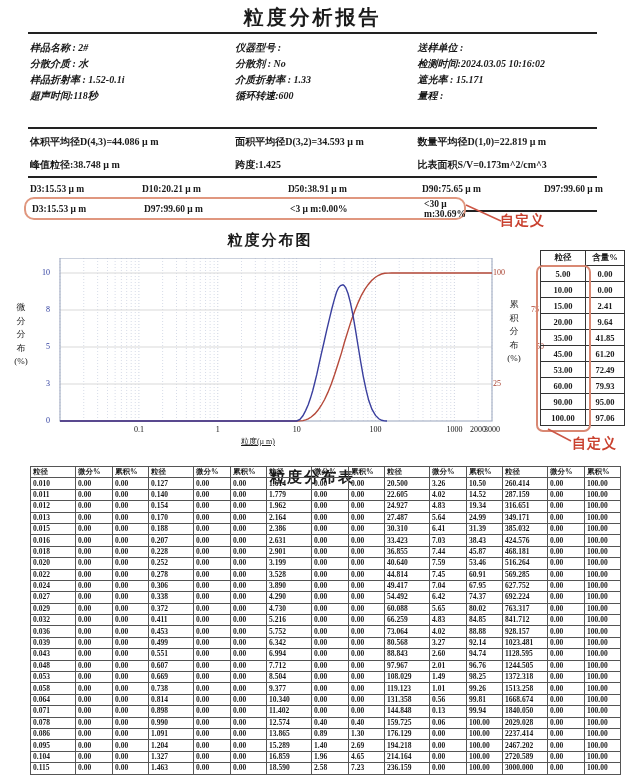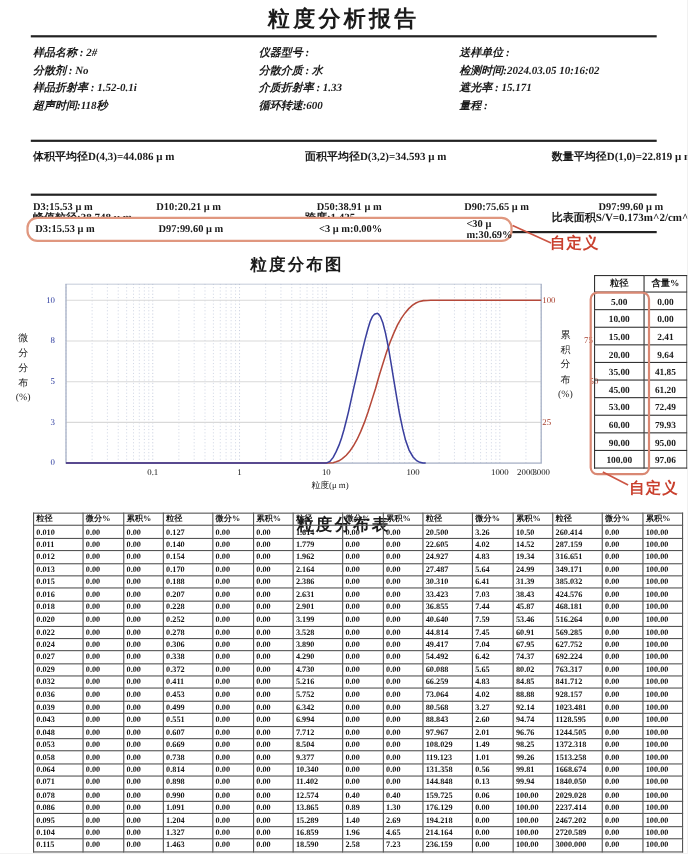--- a/index.html
+++ b/index.html
@@ -8,42 +8,42 @@
   .rule{position:absolute;left:28px;width:569px;background:#222;}
   #rule-title{top:32px;height:2px;}
   #rule-header{top:127px;height:2px;}
   #rule-avg{top:176px;height:1.5px;}
   #rule-custom{top:210px;height:1.5px;z-index:0;}
   h1.report-title{position:absolute;top:4px;left:0;width:100%;text-align:center;margin:0;
         font-size:20px;font-weight:bold;letter-spacing:3px;}
   .info-grid{position:absolute;left:30px;top:41px;width:570px;display:grid;
         grid-template-columns:36% 32% 32%;row-gap:2px;font-size:10px;font-weight:600;font-style:italic;}
   .avg-grid{position:absolute;left:30px;top:135px;width:570px;display:grid;
-        grid-template-columns:36% 32% 32%;row-gap:9px;font-size:10px;font-weight:600;gap:42px;}
+        grid-template-columns:36% 32% 32%;row-gap:9px;font-size:10px;font-weight:600;}
   .d-row{position:absolute;left:30px;top:184px;width:580px;display:grid;
         grid-template-columns:112px 146px 134px 122px auto;font-size:9.5px;font-weight:600;}
   .custom-box{position:absolute;left:24px;top:197px;width:442px;height:23px;background:#fff;
         border:2px solid #e0977f;border-radius:10px;z-index:1;display:grid;
         grid-template-columns:112px 146px 134px auto;align-items:center;padding-left:6px;
         font-size:9.5px;font-weight:600;box-sizing:border-box;}
   .annot{position:absolute;color:#c9402e;font-size:14px;font-weight:bold;z-index:3;letter-spacing:1px;}
   #annot-custom{left:500px;top:212px;}
   #annot-table{left:572px;top:435px;}
   h2.sec-title{position:absolute;margin:0;width:540px;left:0;text-align:center;
         font-size:15px;font-weight:bold;letter-spacing:2px;}
   #chart-title{top:231px;}
   #dist-title{top:468px;width:625px;}
   #chart-svg{position:absolute;left:55px;top:258px;}
   .vlabel{position:absolute;display:flex;flex-direction:column;align-items:center;
         font-size:9px;line-height:1.5;color:#222;z-index:2;}
   #ylabel-left{left:14px;top:301px;width:14px;}
   #ylabel-right{left:507px;top:298px;width:14px;}
   .ytick-l{position:absolute;left:34px;width:16px;text-align:right;font-size:8px;color:#2b3a9e;}
   .ytick-r{position:absolute;left:493px;width:18px;text-align:left;font-size:8px;color:#a8402f;}
-  #xlabel{position:absolute;left:220px;top:436px;width:160px;text-align:center;font-size:8px;}
+  #xlabel{position:absolute;left:241px;top:436px;width:160px;text-align:left;font-size:8px;text-decoration:underline;}
   .content-table{position:absolute;left:540px;top:250px;border-collapse:collapse;
         font-size:8.5px;z-index:1;}
   .content-table th,.content-table td{border:1px solid #333;text-align:center;
         padding:0 2px;height:15px;font-weight:600;}
   .content-table th{height:14px;}
   .content-table td:first-child,.content-table th:first-child{width:42px;}
   .content-table td:last-child,.content-table th:last-child{width:36px;}
   .hl-box{position:absolute;left:536px;top:265px;width:51px;height:163px;
         border:2px solid #d98873;border-radius:7px;z-index:2;}
   .dist-table{position:absolute;left:30px;top:466px;width:590px;border-collapse:collapse;
@@ -56,22 +56,22 @@
 <body>
 
 <div class="page">
   <h1 class="report-title">粒度分析报告</h1>
   <div class="rule" id="rule-title"></div>
 
   <div class="info-grid" id="info-grid">
       <span>样品名称 : 2#</span>
       <span>仪器型号 :</span>
       <span>送样单位 :</span>
+      <span>分散介质 : 水</span>
       <span>分散剂 : No</span>
-      <span>分散介质 : 水</span>
       <span>检测时间:2024.03.05 10:16:02</span>
       <span>样品折射率 : 1.52-0.1i</span>
       <span>介质折射率 : 1.33</span>
       <span>遮光率 : 15.171</span>
       <span>超声时间:118秒</span>
       <span>循环转速:600</span>
       <span>量程 :</span>
     </div>
   <div class="rule" id="rule-header"></div>
 

